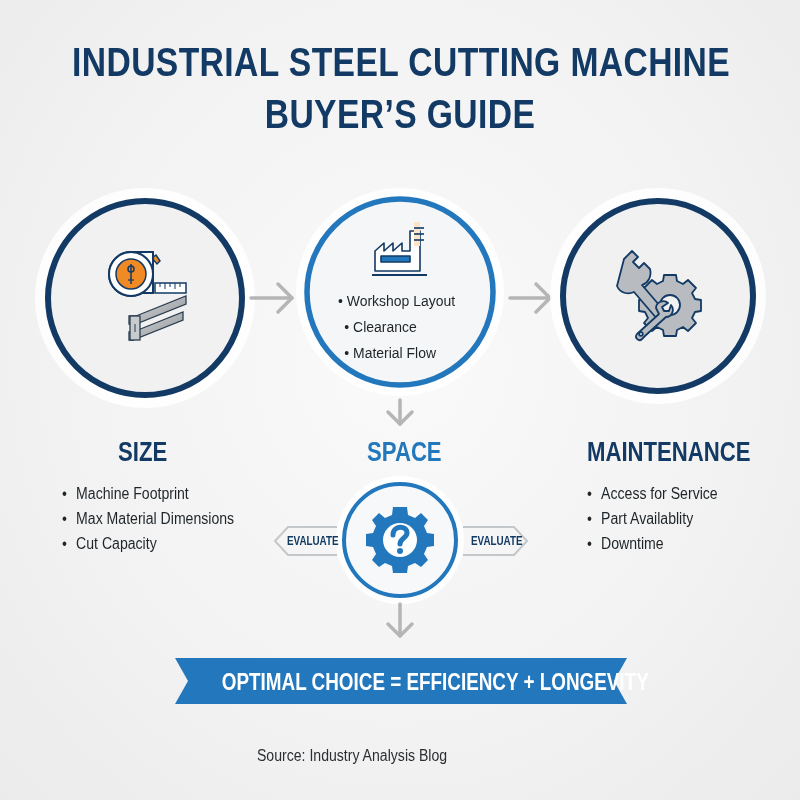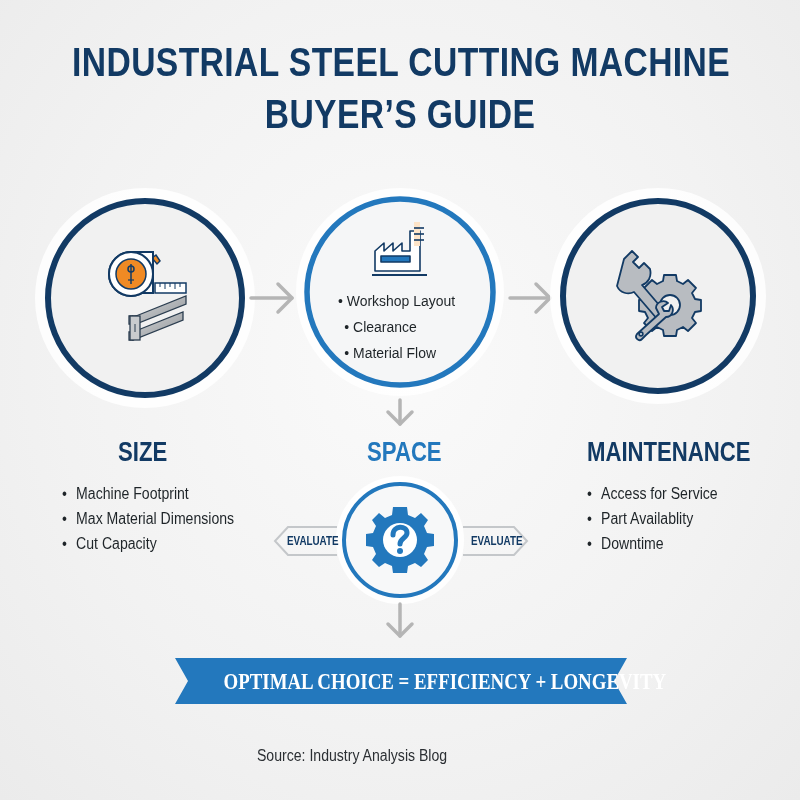--- a/index.html
+++ b/index.html
@@ -45,21 +45,20 @@
   .tag-text {
     position: absolute; color: #123a64; font-weight: bold; font-size: 12px;
     line-height: 14px; white-space: nowrap; transform: scaleX(0.82); transform-origin: 0 0;
   }
   .tag-text.left { left: 287px; top: 534px; }
   .tag-text.right { left: 471px; top: 534px; }
   .banner-text {
     position: absolute; left: 175px; top: 666px; width: 452px; text-align: center;
     color: #ffffff; font-weight: bold; font-size: 23px; line-height: 32px;
     white-space: nowrap;
-    font-family: Liberation Serif, serif;
   }
   .banner-text span { display: inline-block; transform: scaleX(0.82); }
   .source {
     position: absolute; left: 0; top: 746px; width: 704px; text-align: center;
     color: #2b2f33; font-size: 16px; line-height: 20px;
   }
   .source span { display: inline-block; transform: scaleX(0.88); }
 </style>
 </head>
 <body>

